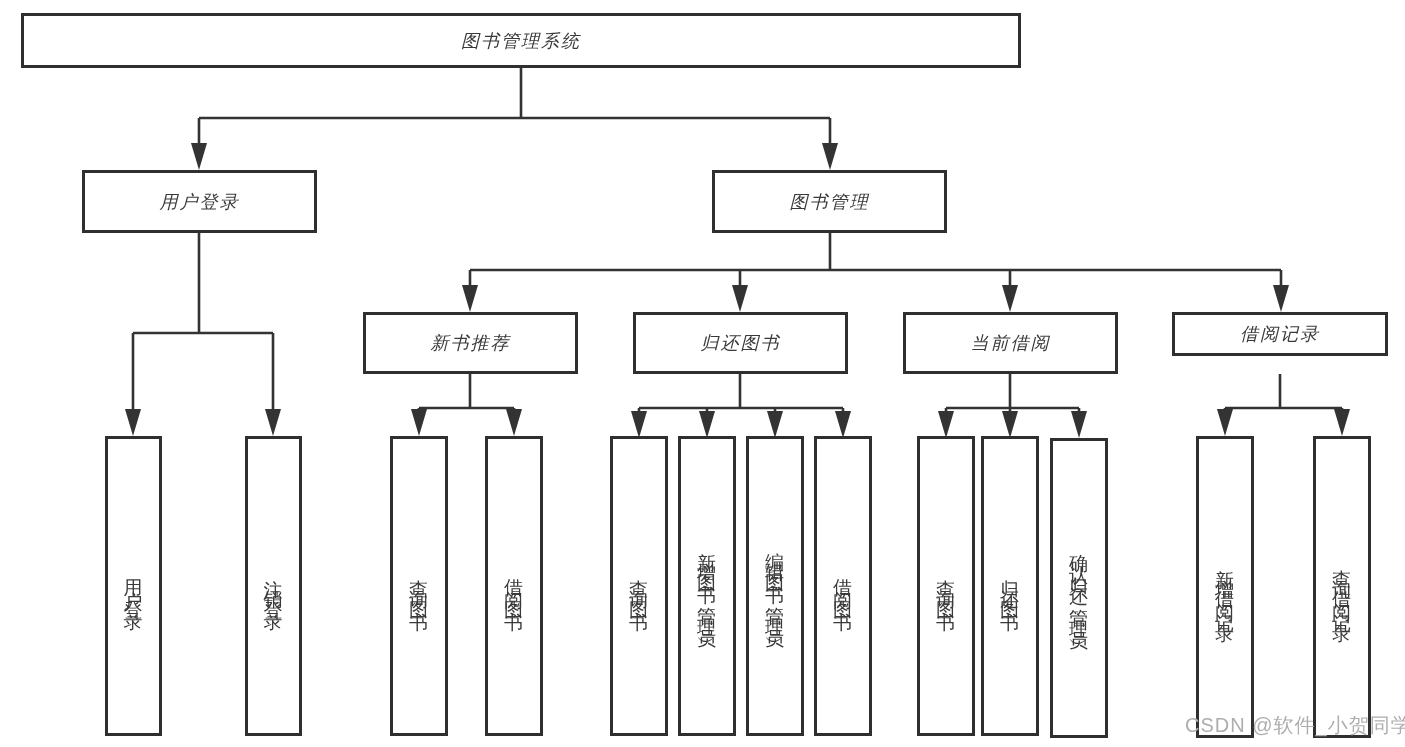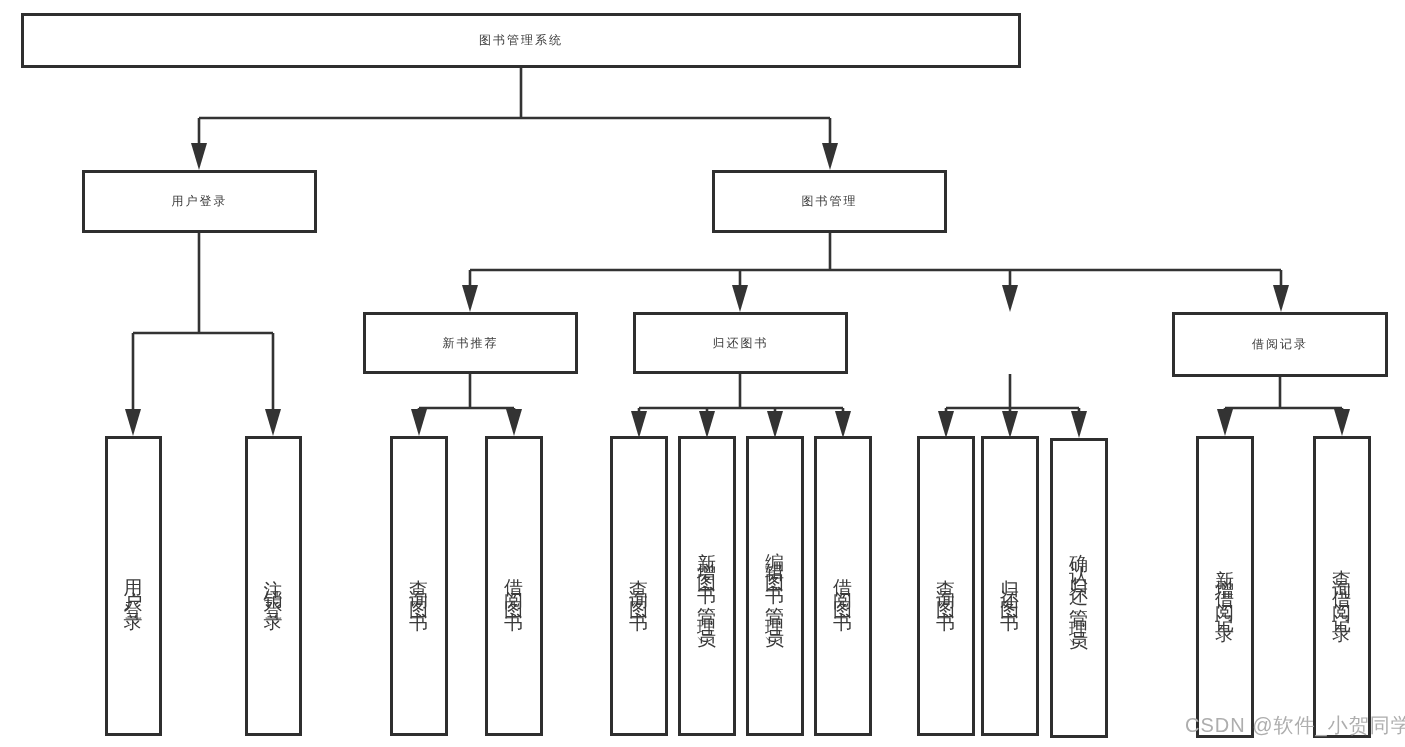--- a/index.html
+++ b/index.html
@@ -30,23 +30,24 @@
     position: absolute;
     box-sizing: border-box;
     background: #ffffff;
     border: 3px solid #2f2f2f;
     display: flex;
     align-items: center;
     justify-content: center;
     color: #3a3a3a;
   }
   .node.h span {
-    font-size: 12px;
+    font-size: 18px;
     letter-spacing: 2px;
     white-space: nowrap;
+    font-style: italic;
   }
   .node.v span {
     writing-mode: vertical-rl;
     text-orientation: upright;
     font-size: 19px;
     letter-spacing: 11px;
     line-height: 1;
   }
   .watermark {
     position: absolute;
@@ -105,21 +106,24 @@
   <div class="node h" style="left:712px; top:170px; width:235px; height:63px;">
     <span>图书管理</span>
   </div>
 
   <div class="node h" style="left:363px; top:312px; width:215px; height:62px;">
     <span>新书推荐</span>
   </div>
   <div class="node h" style="left:633px; top:312px; width:215px; height:62px;">
     <span>归还图书</span>
   </div>
-  <div class="node h" style="left:1172px; top:312px; width:216px; height:65px;">
+  <div class="node h" style="left:903px; top:312px; width:215px; height:62px;">
+    <span>当前借阅</span>
+  </div>
+  <div class="node h" style="left:1172px; top:312px; width:216px; height:44px;">
     <span>借阅记录</span>
   </div>
 
   <div class="node v" style="left:105px; top:436px; width:57px; height:300px;">
     <span>用户登录</span>
   </div>
   <div class="node v" style="left:245px; top:436px; width:57px; height:300px;">
     <span>注销登录</span>
   </div>
 

